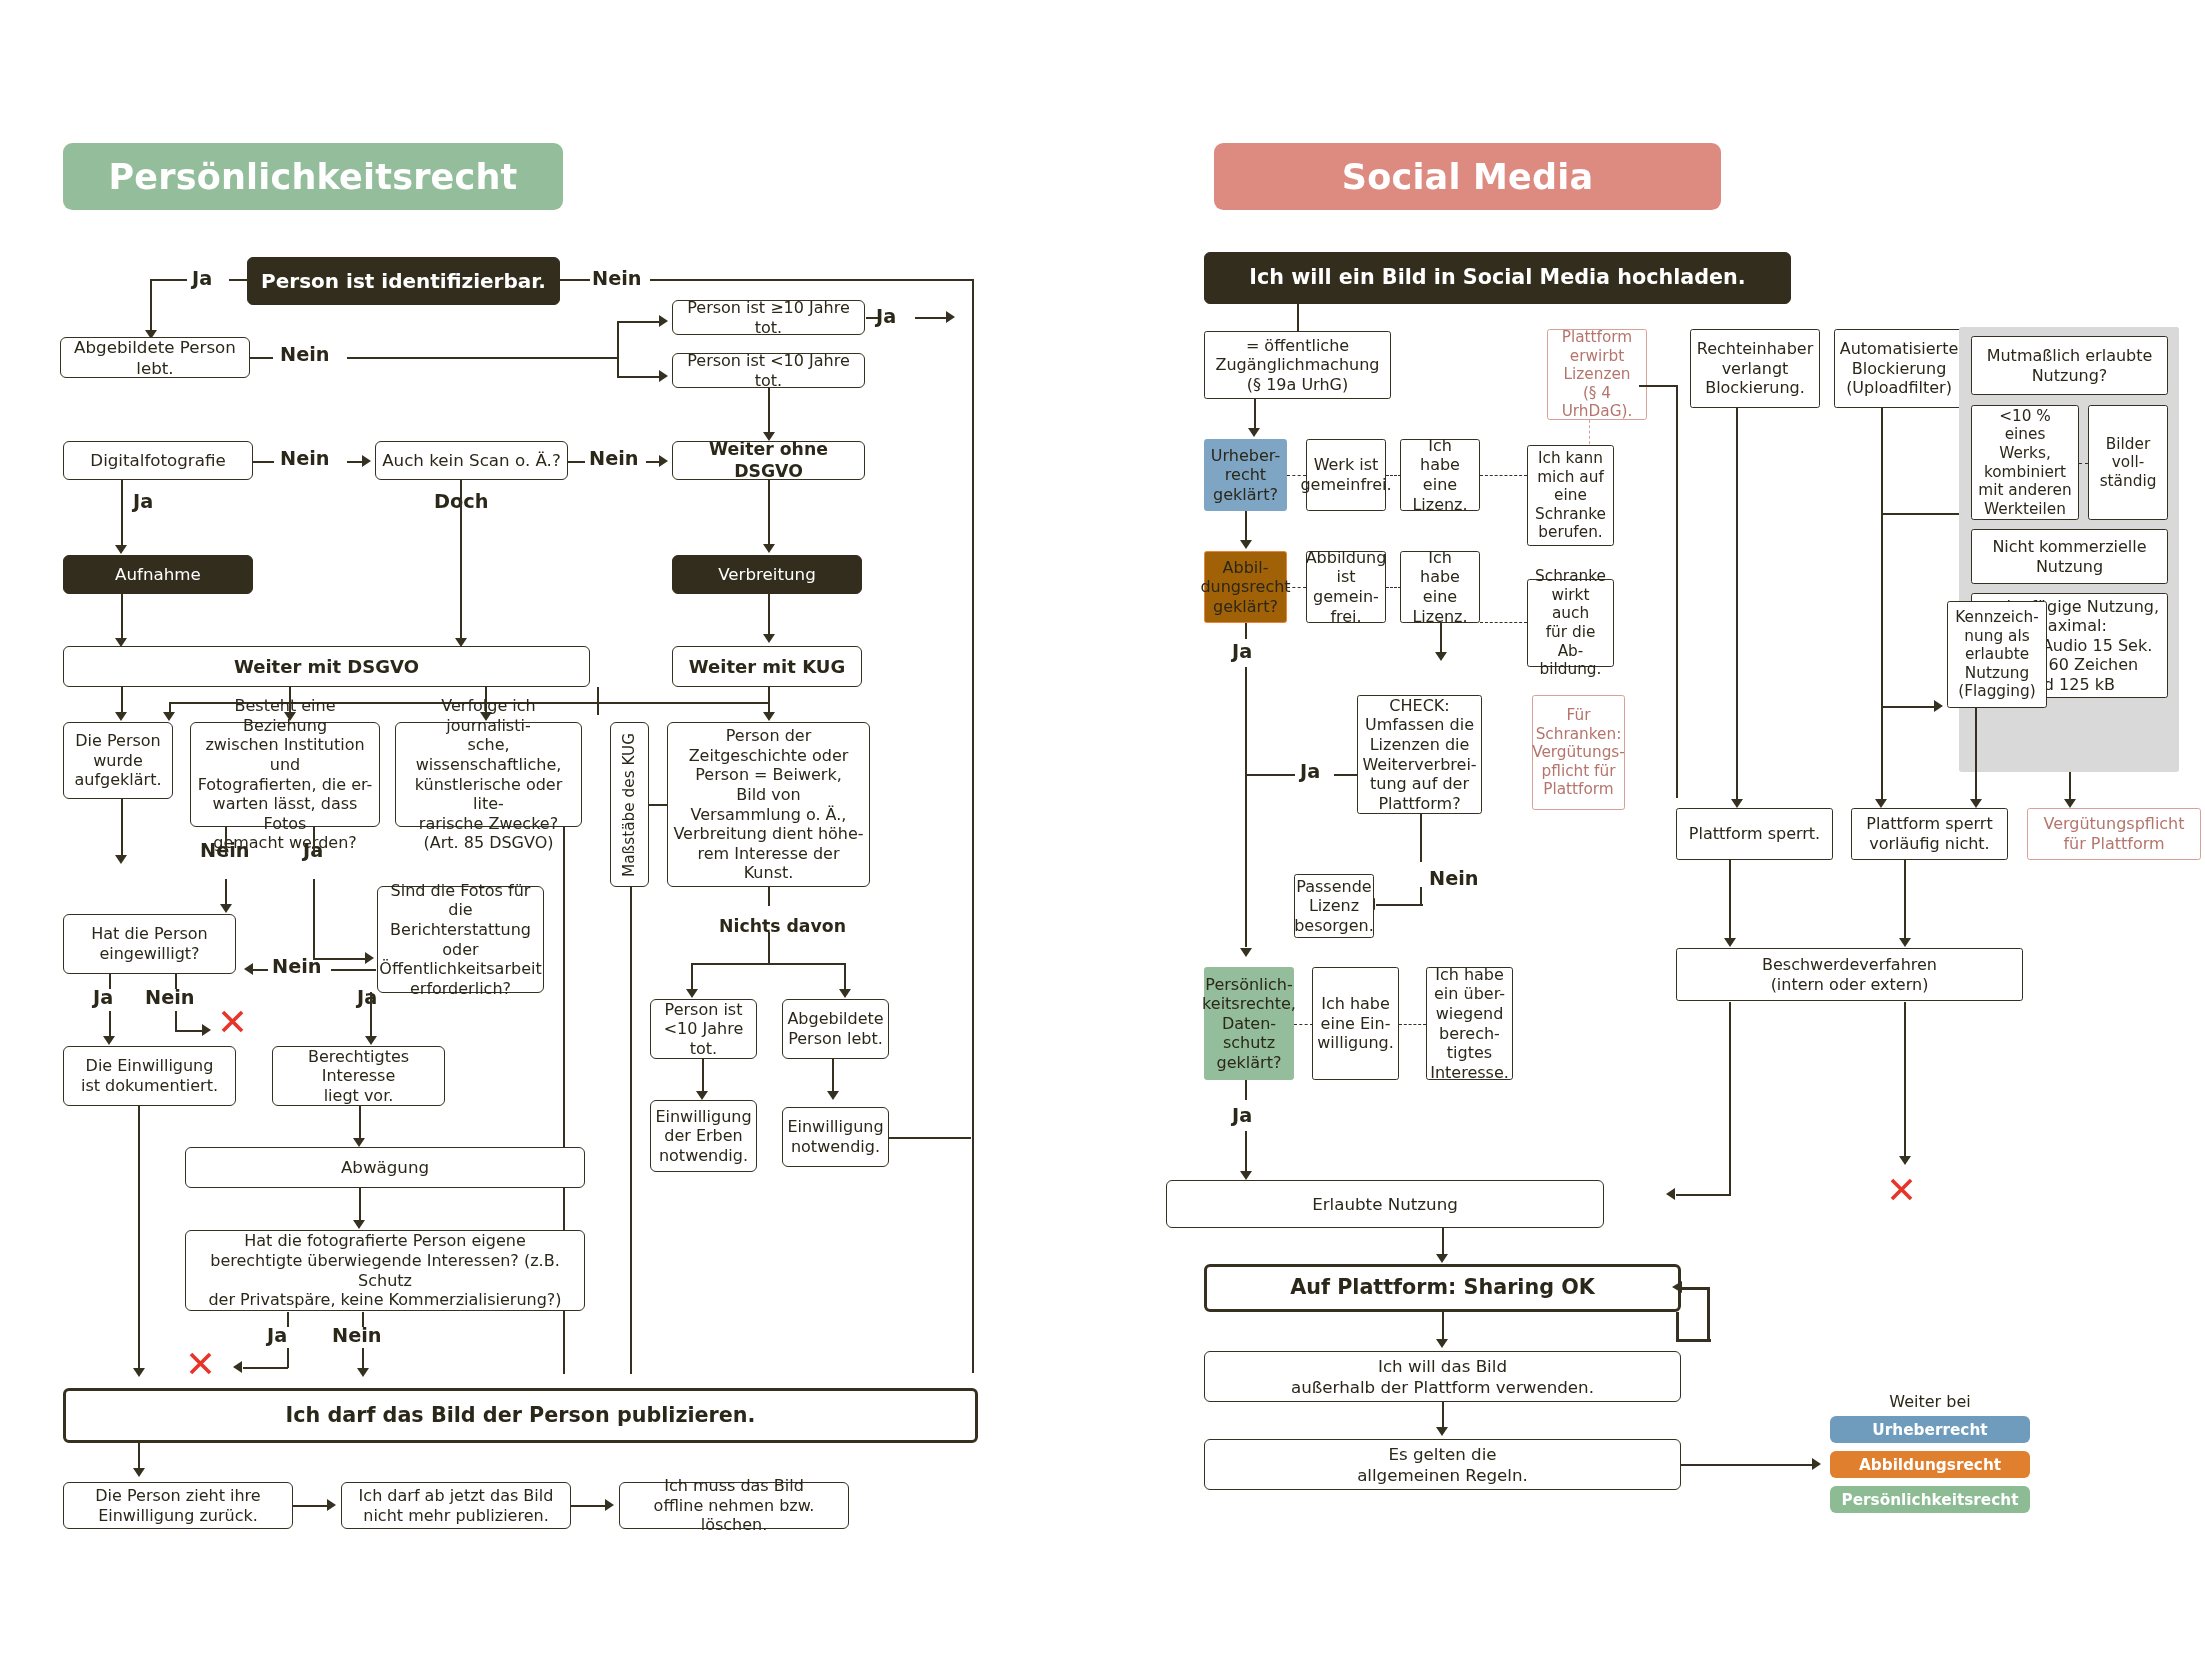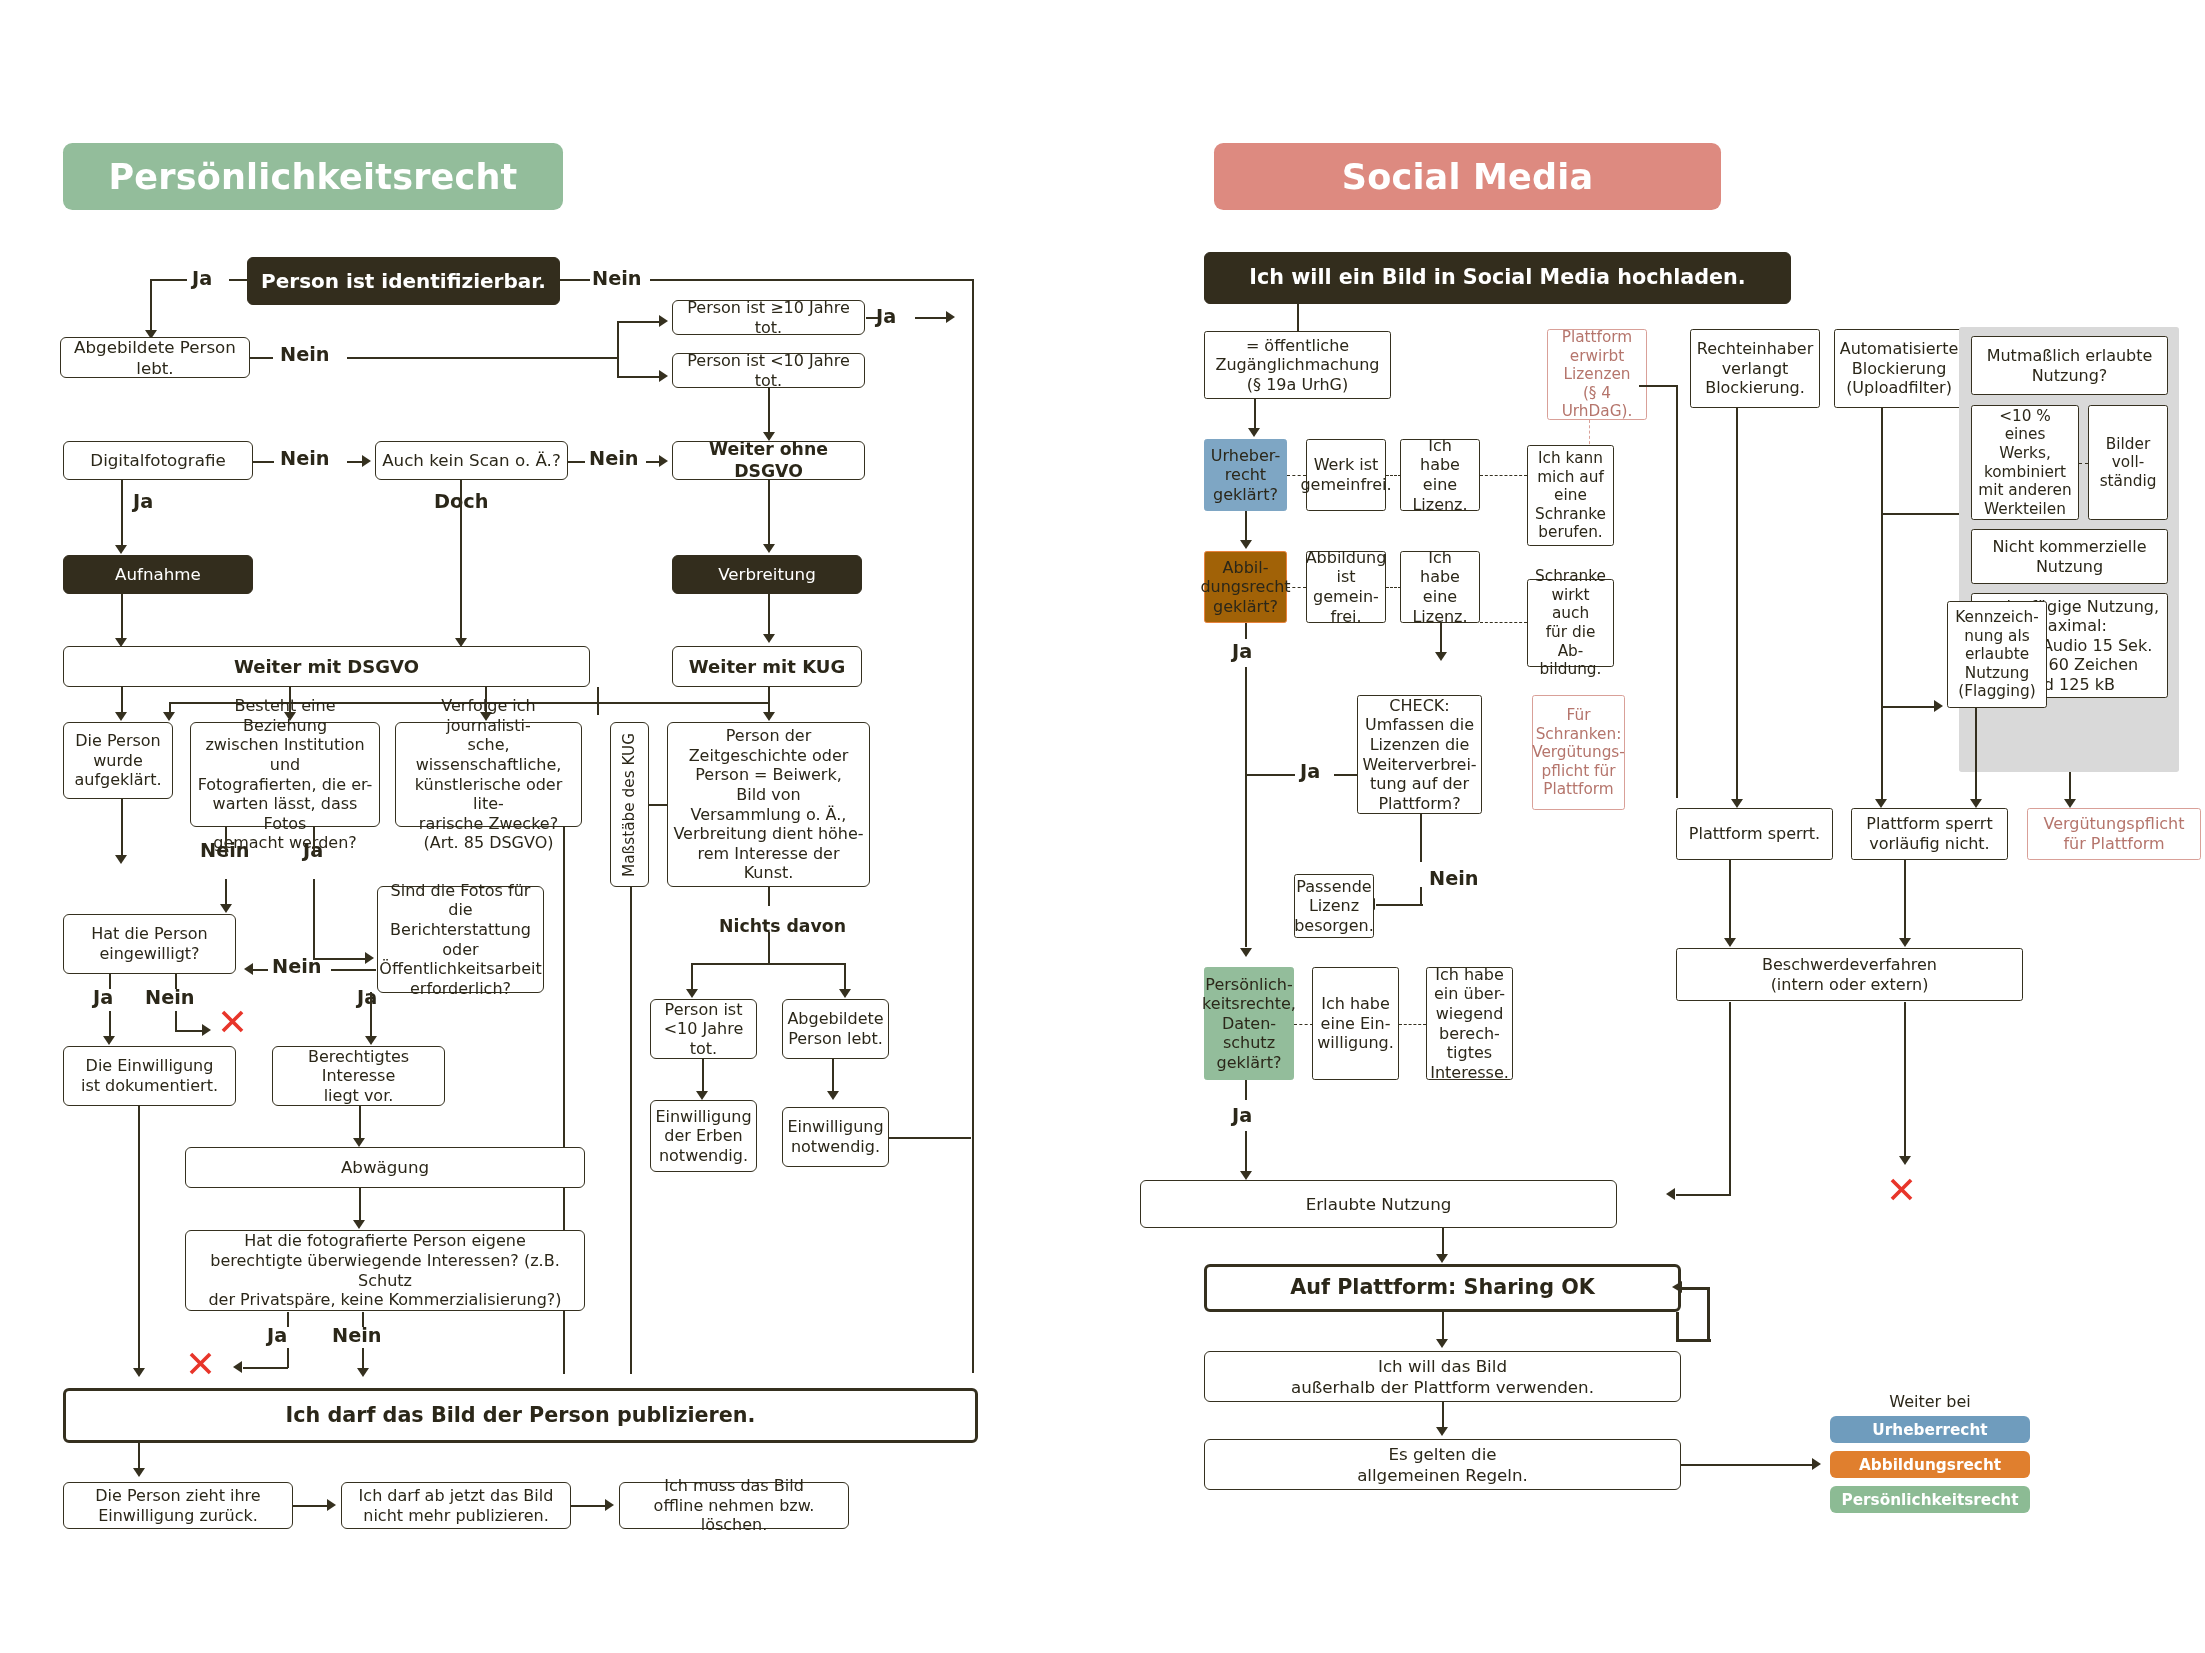--- a/index.html
+++ b/index.html
@@ -530,21 +530,21 @@
 
   <div class="ln lnv" style="left:1729px;top:1002px;height:193px;"></div>
   <div class="ln lnh" style="left:1676px;top:1194px;width:55px;"></div>
   <div class="ln lnv" style="left:1676px;top:1194px;height:0px;"></div>
   <div class="ar ar-l" style="left:1666px;top:1188px;"></div>
 
   <div class="ln lnv" style="left:1904px;top:1002px;height:157px;"></div>
   <div class="ar ar-d" style="left:1899px;top:1156px;"></div>
   <div class="xmark" style="left:1886px;top:1172px;font-size:37px;">✕</div>
 
-  <div class="node" style="left:1140px;top:1180px;width:477px;height:48px;font-size:16.7px;border-radius:6px;">Erlaubte Nutzung</div>
+  <div class="node" style="left:1166px;top:1180px;width:438px;height:48px;font-size:16.7px;border-radius:6px;">Erlaubte Nutzung</div>
 
   <div class="ln lnv" style="left:1442px;top:1228px;height:28px;"></div>
   <div class="ar ar-d" style="left:1436px;top:1254px;"></div>
 
   <div class="node thick strong" style="left:1204px;top:1264px;width:477px;height:48px;font-size:20.7px;">Auf Plattform: Sharing OK</div>
 
   <div class="ln lnv" style="left:1676px;top:1312px;height:29px;border-left:3.3px solid #35301f;width:0;background:none;"></div>
   <div class="ln lnh" style="left:1676px;top:1339px;width:35px;height:3.3px;"></div>
   <div class="ln lnv" style="left:1707px;top:1287px;height:55px;border-left:3.3px solid #35301f;width:0;background:none;"></div>
   <div class="ln lnh" style="left:1682px;top:1287px;width:28px;height:3.3px;"></div>

